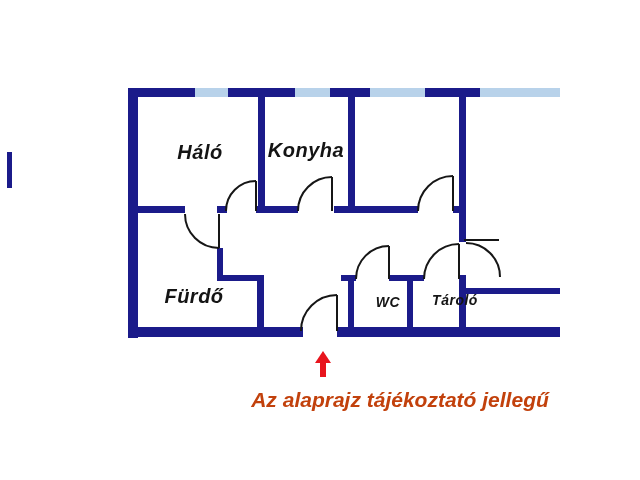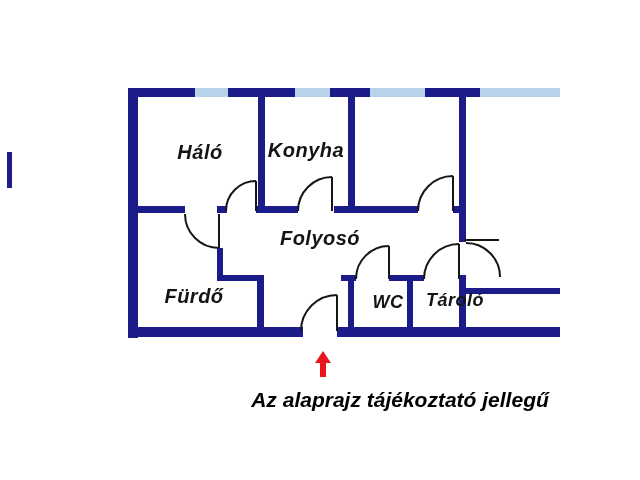--- a/index.html
+++ b/index.html
@@ -8,38 +8,38 @@
     font-family:Liberation Sans, sans-serif;
   }
   .wall{position:absolute;background:var(--wall);}
   .window{position:absolute;background:var(--window);}
   .room-label{
     position:absolute;transform:translate(-50%,-50%);
     font-style:italic;font-weight:bold;font-size:20px;color:#141414;
     white-space:nowrap;letter-spacing:0.5px;
   }
   .room-label.small{font-size:16px;}
-  .room-label.med{font-size:18px;}
+  .room-label.med{font-size:14px;}
   #doors{position:absolute;left:0;top:0;pointer-events:none;}
   #doors path,#doors line{stroke:#161616;stroke-width:2;fill:none;}
   #entrance-marker{
     position:absolute;left:573px;top:63px;width:37px;height:30px;
     border:5px solid var(--accent);border-bottom:none;background:transparent;
   }
   #north-arrow-head{
     position:absolute;left:315px;top:351px;width:0;height:0;
     border-left:8px solid transparent;border-right:8px solid transparent;
     border-bottom:12px solid var(--accent);
   }
   #north-arrow-shaft{
     position:absolute;left:320px;top:362px;width:6px;height:15px;background:var(--accent);
   }
   #caption{
     position:absolute;left:400px;top:400px;transform:translate(-50%,-50%);
-    font-style:italic;font-weight:bold;font-size:21px;color:#000000;white-space:nowrap;
+    font-style:italic;font-weight:bold;font-size:21px;color:#c2410c;white-space:nowrap;
   }
   #left-edge-mark{position:absolute;left:7px;top:152px;width:5px;height:36px;background:var(--wall);}
 </style>
 </head>
 <body>
 
 <div id="plan">
 
   <div class="wall" style="left:128px;top:88px;width:10px;height:250px;"></div>
   <div class="wall" style="left:616px;top:88px;width:11px;height:249px;"></div>
@@ -98,20 +98,19 @@
 
   <div id="entrance-marker"></div>
 
   <div id="north-arrow-head"></div>
   <div id="north-arrow-shaft"></div>
 
   <div id="left-edge-mark"></div>
 
   <div class="room-label" style="left:200px;top:152px;">Háló</div>
   <div class="room-label" style="left:306px;top:150px;">Konyha</div>
-  <div class="room-label" style="left:320px;top:238px;">Folyosó</div>
   <div class="room-label" style="left:194px;top:296px;">Fürdő</div>
   <div class="room-label med" style="left:388px;top:302px;">WC</div>
   <div class="room-label med" style="left:435px;top:300px;padding-left:40px;">Tároló</div>
 
   <div id="caption">Az alaprajz tájékoztató jellegű</div>
 
 </div>
 
 </body></html>

